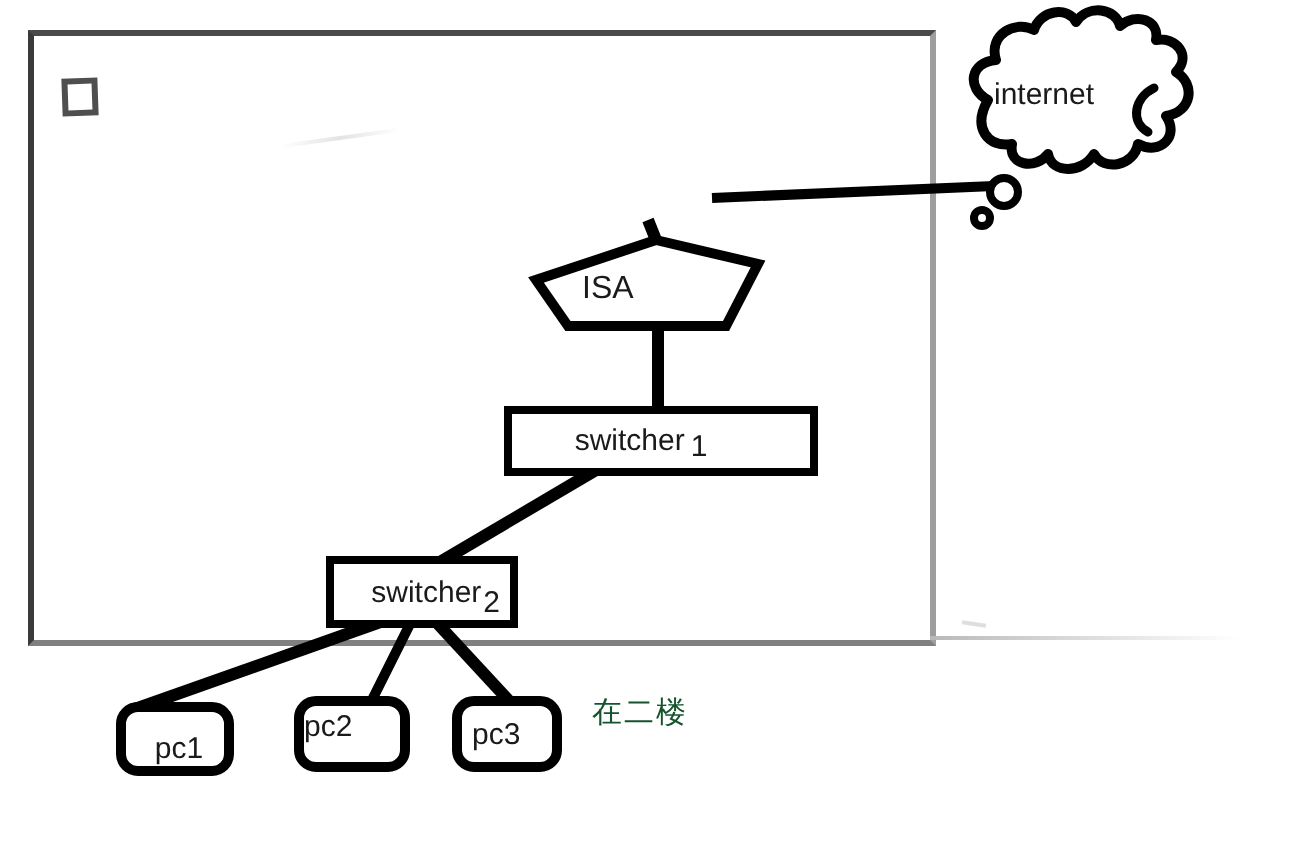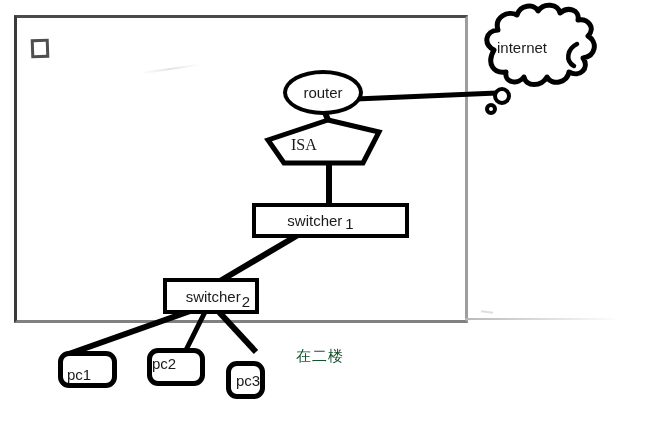--- a/index.html
+++ b/index.html
@@ -29,30 +29,30 @@
   #smudge2{left:481px;top:311px;width:12px;height:2px;background:#dedede;transform:rotate(8deg);}
   #smudge3{left:140px;top:68px;width:60px;height:2px;background:linear-gradient(to right,rgba(255,255,255,0),#e3e3e3,rgba(255,255,255,0));transform:rotate(-8deg);}
   
   #wires{left:0;top:0;width:652px;height:429px;}
   
   .node{background:#fff;border:4px solid #000;display:flex;box-sizing:border-box;font-size:15px;}
   #router-node{
     left:283px;top:70px;width:80px;height:45px;border-radius:50%;
     align-items:center;justify-content:center;
   }
-  #isa-label{left:291px;top:136px;font-size:16px;font-family:Liberation Serif, serif;}
+  #isa-label{left:291px;top:136px;font-size:16px;}
   #internet-label{left:497px;top:39px;font-size:15px;}
   #switcher1-node{left:252px;top:203px;width:157px;height:35px;align-items:center;justify-content:center;padding-right:20px;}
   #switcher2-node{left:163px;top:278px;width:96px;height:36px;align-items:center;justify-content:flex-end;padding-right:5px;}
   .sub-index{position:relative;top:3px;margin-left:3px;}
   .sub-index2{position:relative;top:5px;margin-left:1px;}
   .pc{border:5px solid #000;border-radius:11px;font-size:15px;}
-  #pc1-node{left:58px;top:351px;width:59px;height:37px;align-items:flex-end;justify-content:flex-start;padding:0 0 0 4px;}
+  #pc1-node{left:58px;top:351px;width:59px;height:37px;align-items:flex-end;justify-content:center;padding:0 0 0 4px;}
   #pc2-node{left:147px;top:348px;width:58px;height:38px;align-items:flex-start;justify-content:flex-start;padding-top:2px;}
-  #pc3-node{left:226px;top:361px;width:39px;height:38px;align-items:center;justify-content:flex-start;padding-left:5px;}
+  #pc3-node{left:226px;top:348px;width:55px;height:38px;align-items:center;justify-content:flex-start;padding-left:5px;}
   #floor2-label{left:296px;top:347px;font-size:15px;letter-spacing:1px;color:#14532d;}
 </style>
 </head>
 <body>
 
 <div id="canvas">
 
   <div id="room-box" class="abs"></div>
   <div id="room-icon" class="abs"></div>
 
@@ -91,23 +91,20 @@
                C 40,81 26,79 28,68
                C 16,70 8,60 16,46 Z" fill="#ffffff" stroke="#000" stroke-width="5" stroke-linejoin="round"></path>
       <path d="M 99,40 C 89,45 87,57 96,62" fill="none" stroke="#000" stroke-width="4.5" stroke-linecap="round"></path>
       <circle cx="24" cy="92" r="7" fill="#ffffff" stroke="#000" stroke-width="4"></circle>
       <circle cx="13" cy="105" r="4" fill="#ffffff" stroke="#000" stroke-width="4"></circle>
     </g>
   </svg>
 
   <div id="internet-label" class="abs">internet</div>
 
-  <div id="router-node" class="abs node">
-    <span>router</span>
-  </div>
 
   <div id="isa-label" class="abs">ISA</div>
 
   <div id="switcher1-node" class="abs node">
     <span>switcher</span>
     <span class="sub-index">1</span>
   </div>
 
   <div id="switcher2-node" class="abs node">
     <span>switcher</span>

